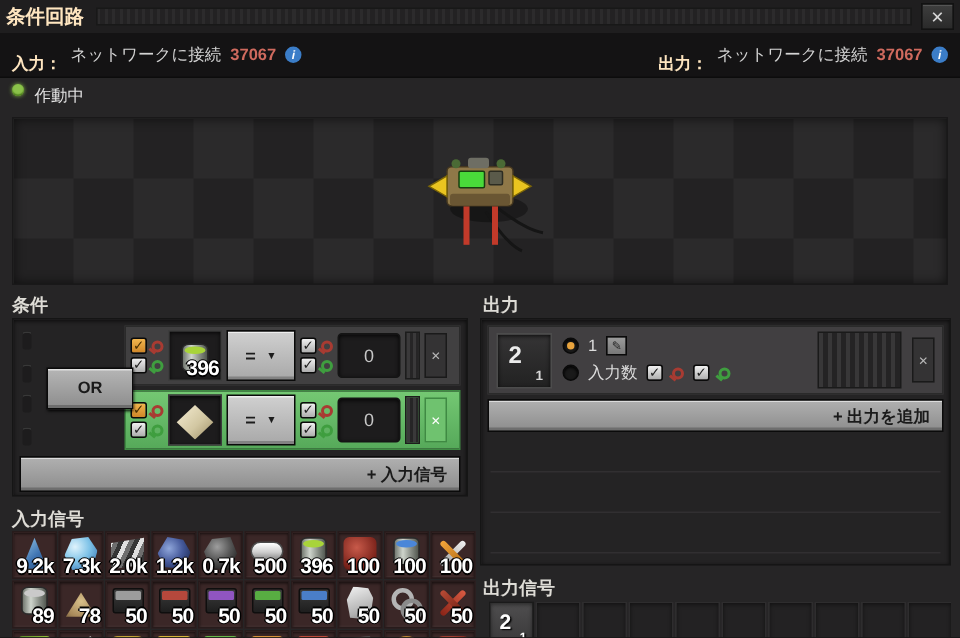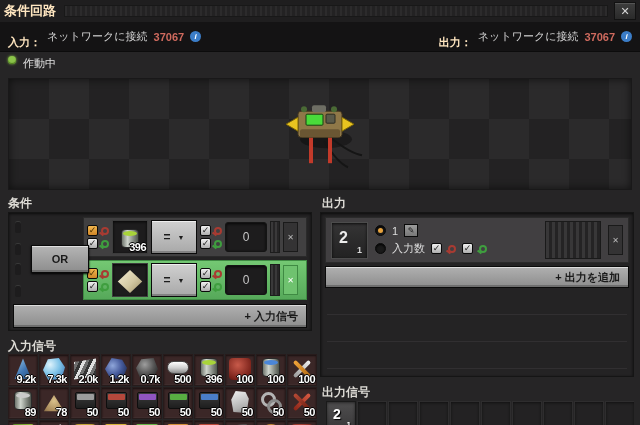--- a/index.html
+++ b/index.html
@@ -54,21 +54,21 @@
   .comparator .arr{font-size:7px;}
   .value-box{width:42px;height:30px;background:#1d1c1d;border:1px solid #141414;border-radius:3px;box-shadow:inset 0 1px 3px rgba(0,0,0,.8);color:#c6c6c6;font-size:12px;display:flex;align-items:center;justify-content:center;cursor:text;flex:none;}
   .row-stripes{width:10px;height:32px;background:repeating-linear-gradient(90deg,#3a393a 0 2px,#262526 2px 4px);border:1px solid #1c1c1c;cursor:grab;flex:none;}
   .row-close{width:15px;height:30px;background:#343334;border:1px solid #1a1a1a;color:#b8b8b8;font-size:8px;display:flex;align-items:center;justify-content:center;cursor:pointer;flex:none;}
   .cond-row.selected .row-close{background:#6fc26f;color:#fff;border-color:#3f8a43;}
   .add-btn{display:block;width:100%;height:24px;margin-top:3px;background:linear-gradient(#b0b0b0,#8d8d8d);border:1px solid #0a0a0a;box-shadow:inset 0 1px 0 #dcdcdc,inset 0 -2px 0 #6e6e6e;color:#1a1a1a;font-size:11px;font-weight:bold;text-align:right;padding:0 8px;cursor:pointer;}
 
   
   .in-grid{position:absolute;left:8px;top:354px;width:310px;height:71px;overflow:hidden;display:grid;grid-template-columns:repeat(10,30px);grid-auto-rows:32px;gap:1px;}
   .sig-slot{position:relative;background:#3b2727;border:1px solid #271b1b;box-shadow:inset 0 1px 2px rgba(0,0,0,.6),inset 0 -1px 0 rgba(255,255,255,.04);}
-  .sig-count{position:absolute;right:1px;bottom:0;font-size:11px;font-weight:bold;color:#fff;text-shadow:-1px 0 #000,0 1px #000,1px 0 #000,0 -1px #000;letter-spacing:-.5px;}
+  .sig-count{position:absolute;right:1px;bottom:0;font-size:14px;font-weight:bold;color:#fff;text-shadow:-1px 0 #000,0 1px #000,1px 0 #000,0 -1px #000;letter-spacing:-.5px;}
   .sicon{width:22px;height:22px;margin:3px auto 0;position:relative;}
 
   
   [data-icon="blue-cone"]{background:linear-gradient(135deg,#a8d8f2,#3f74b2 55%,#23456e);clip-path:polygon(50% 2%,88% 96%,12% 96%);}
   [data-icon="ice"]{background:radial-gradient(circle at 32% 30%,#dff3fc,#7fc3e8 45%,#4a87c0 80%);clip-path:polygon(22% 6%,72% 0,100% 42%,84% 96%,24% 100%,0 55%);}
   [data-icon="coils"]{background:repeating-linear-gradient(115deg,#e0e0e0 0 3px,#6e6e6e 3px 6px,#353535 6px 9px);clip-path:polygon(0 18%,100% 2%,100% 84%,0 98%);}
   [data-icon="blue-cluster"]{background:radial-gradient(circle at 35% 35%,#8fa6da,#45599a 45%,#1c2951 85%);clip-path:polygon(30% 0,78% 8%,100% 46%,80% 96%,24% 92%,0 50%);}
   [data-icon="dark-cluster"]{background:radial-gradient(circle at 40% 30%,#9e9e9e,#555 45%,#1f1f1f 85%);clip-path:polygon(24% 6%,80% 0,100% 50%,74% 100%,20% 94%,0 45%);}
   [data-icon="white-capsule"]{height:13px !important;margin-top:6px !important;background:linear-gradient(#ffffff,#cfcfcf 55%,#8a8a8a);border-radius:7px;border:1px solid #4a4a4a;}
   [data-icon$="-barrel"]{width:18px !important;height:19px !important;margin-top:3px !important;border-radius:5px/4px;background:linear-gradient(90deg,#6f756d,#ced4cc 35%,#878d85 70%,#50564e);border:1px solid #2a2a2a;}

